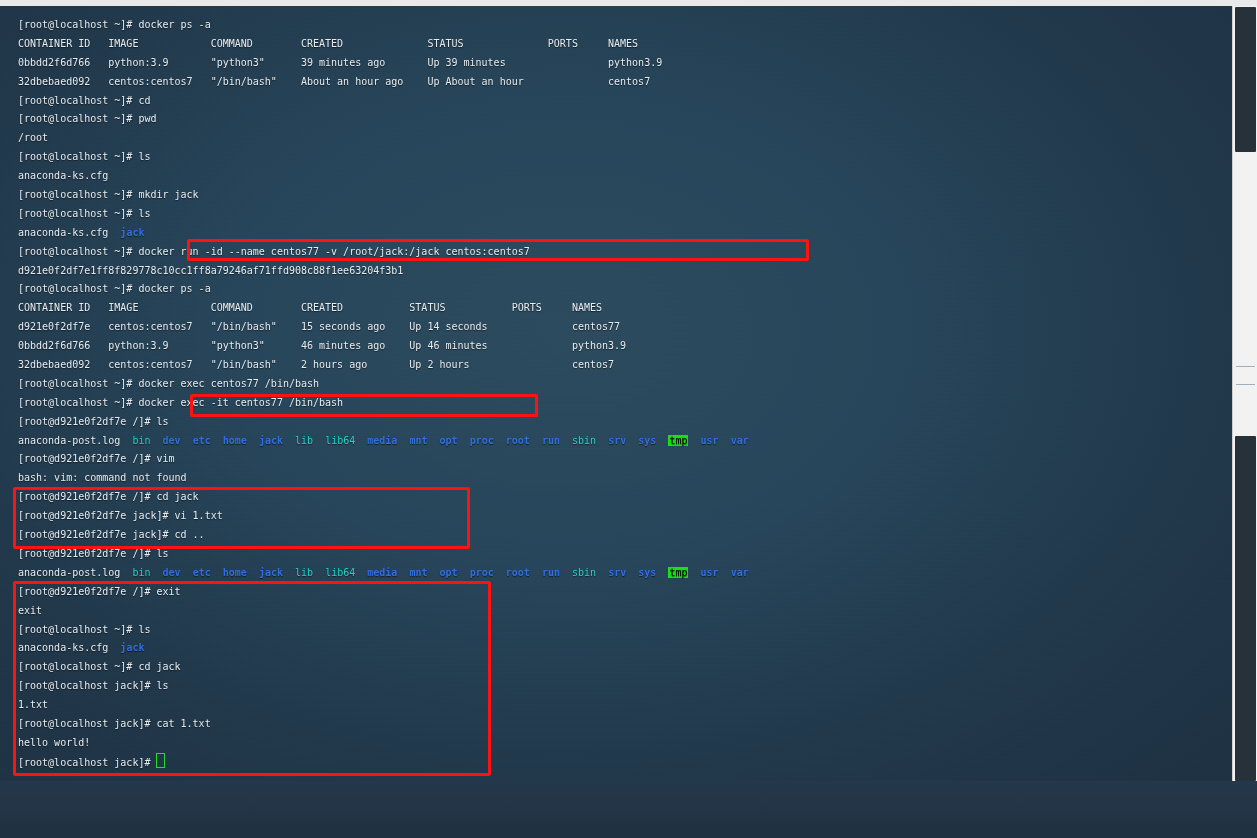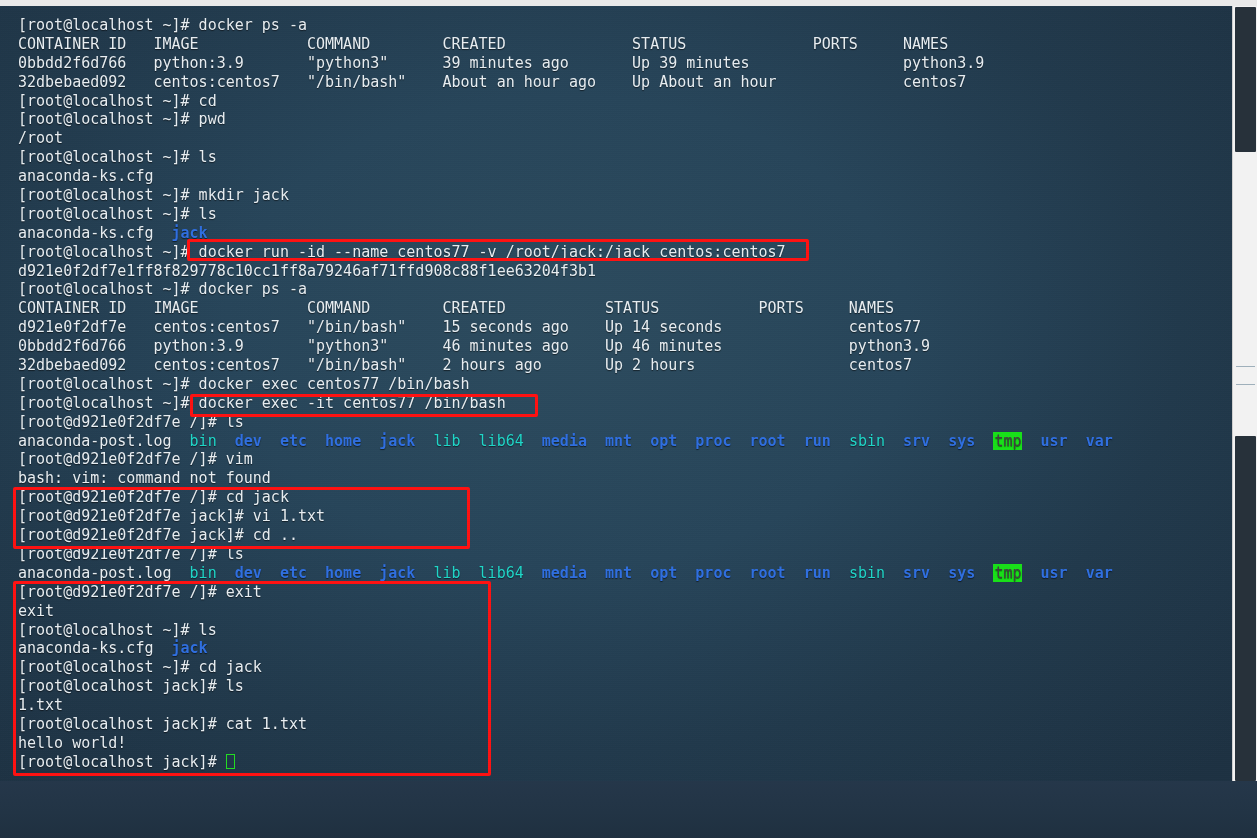--- a/index.html
+++ b/index.html
@@ -24,31 +24,31 @@
   .term::after{
     content:""; position:absolute; inset:0; pointer-events:none;
     background-image:
       repeating-linear-gradient(0deg, rgba(255,255,255,0.012) 0 1px, rgba(0,0,0,0.012) 1px 2px);
     opacity:.7;
   }
 
   .lines{
     position:absolute; left:18px; top:10px; right:0;
     font-family:"DejaVu Sans Mono", monospace;
-    font-size:15px; line-height:18.9px;
+    font-size:10px; line-height:18.9px;
     color:#e8eef2; white-space:pre;
     letter-spacing:0px;
     text-shadow:0 1px 1px rgba(0,0,0,0.55);
   }
   .ln{ height:18.9px; }
 
   
   .c-dir   { color:#2f6fe0;font-weight:bold; }       
   .c-link  { color:#1fd6c8;text-align:right; }       
-  .c-tmp   { color:#404040; background:#18e018; padding:0 1px; }
+  .c-tmp   { color:#000000; background:#18e018; padding:0 1px; }
   .c-plain { color:#e8eef2; }
 
   
   .redbox{
     position:absolute; border:3px solid #ff1111; border-radius:2px;
     pointer-events:none;
   }
 
   
   .cursor{

